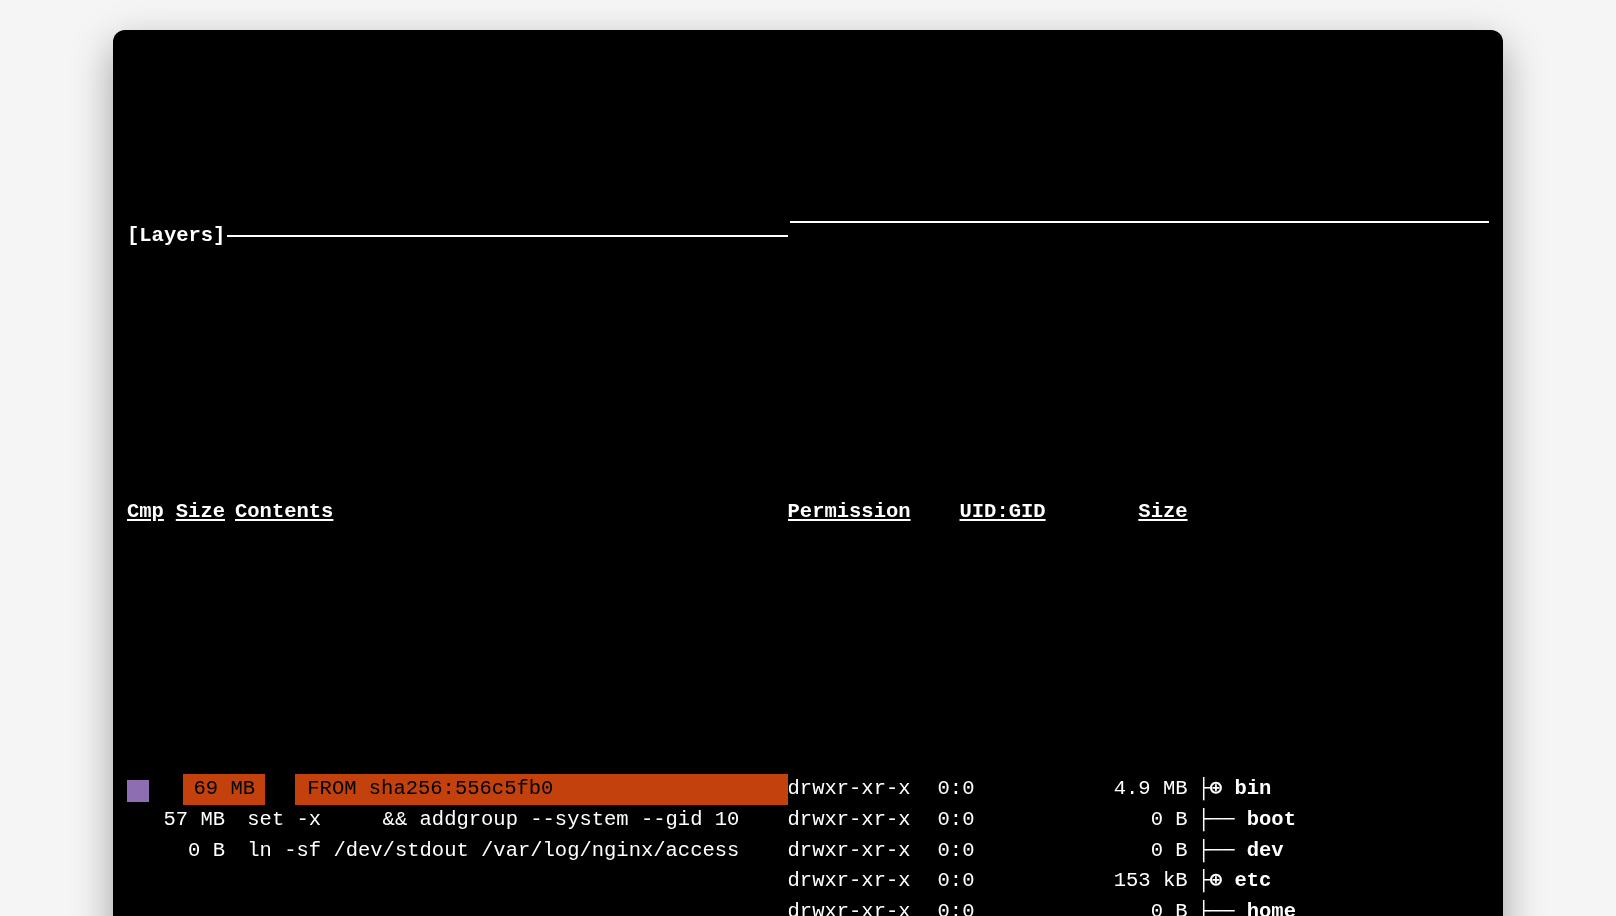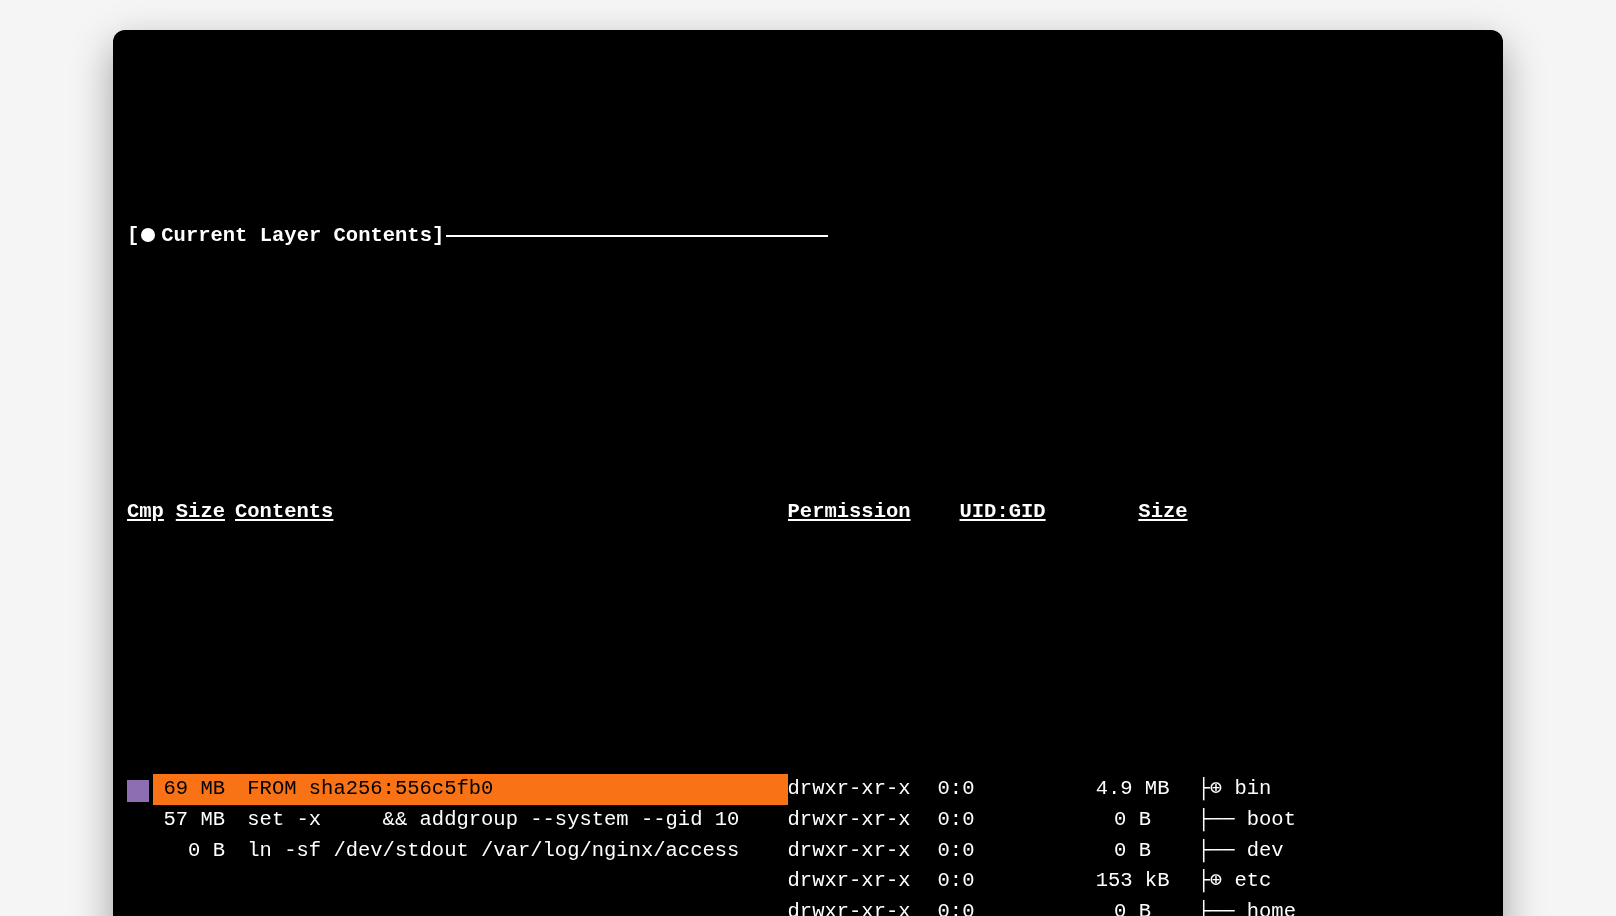--- a/index.html
+++ b/index.html
@@ -52,46 +52,51 @@
   .size-cell  { width: 82px; text-align: right; padding-right: 10px; }
   .cmd-cell   { flex: 1; overflow: hidden; }
 
   .purple-square {
     display: inline-block;
     width: 22px; height: 22px;
     background: #8e6eb3;
     vertical-align: middle;
     margin-top: 4px;
   }
-  .hl-white { background: #f97316; color: #000; }
+  .hl-white { background: #c2410c; color: #000; margin-left: 30px; }
 
   .bold { font-weight: bold; }
 
   .tree-row { display: flex; }
   .perm-cell { width: 150px; }
   .uid-cell  { width: 140px; text-align: left; padding-right: 10px; }
-  .fsize-cell{ width: 120px; text-align: center; padding-right: 10px; }
-  .tree-cell { flex: 1; }
+  .fsize-cell{ width: 120px; text-align: right; padding-right: 10px; }
+  .tree-cell { flex: 1; font-weight: bold; }
 
   .hdr-right { display:flex; }
   .hdr-perm { width:150px; }
   .hdr-uid  { width:140px; text-align:center; padding-right:10px; }
   .hdr-size { width:120px; text-align:right; padding-right:10px; }
   .hdr-tree { flex:1; }
 </style>
 </head>
 <body>
 
 <div class="terminal">
 
   
   <div class="row">
+    <div class="left">
+      <div class="section-title">
+        <span class="bold">[Layers]</span>
+        <span class="line"></span>
+      </div>
+    </div>
     <div class="right">
       <div class="section-title">
-        <span class="bold">[<span class="dot"></span><span>Current Layer Contents]</span></span>
         <span class="line"></span>
       </div>
     </div>
   </div>
 
   
   <div class="row">
     <div class="left">
       <div class="layer-row layers-header">
         <span class="cmp-cell">Cmp</span>

